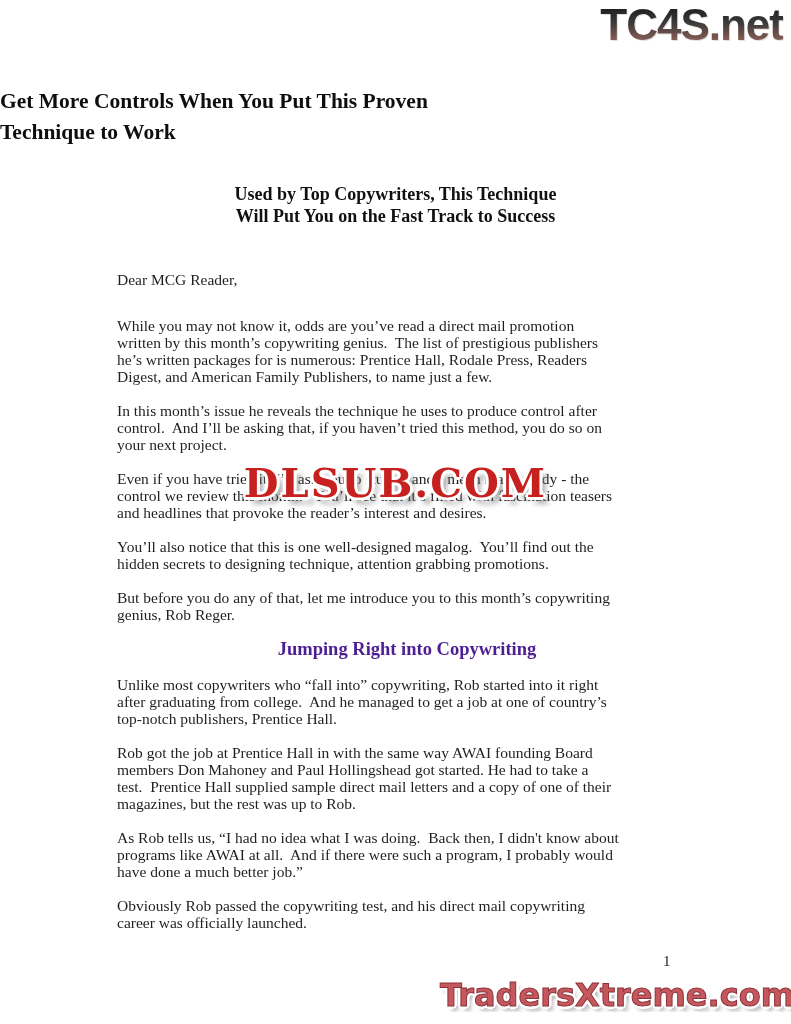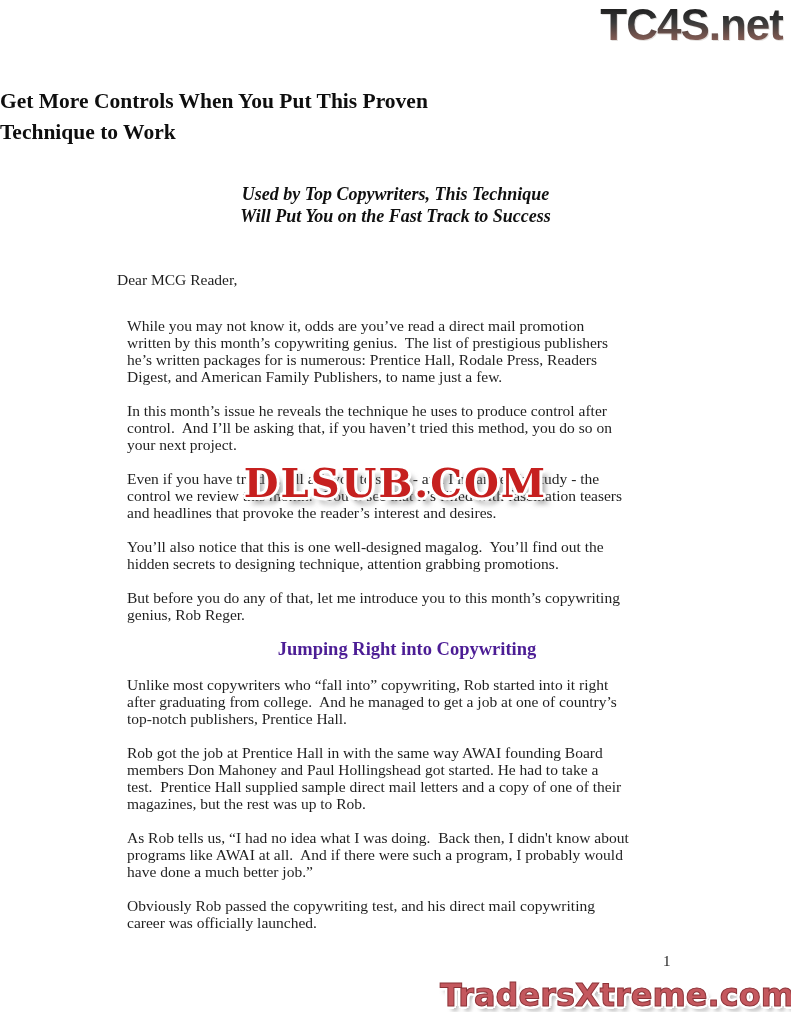--- a/index.html
+++ b/index.html
@@ -35,31 +35,30 @@
     font-size:21.5px; font-weight:700; line-height:31px;
     white-space:pre-line;
     color:#0e0e0e;
   }
   .subtitle {
     margin:35px 0 0;
     text-align:center;
     font-size:18px; font-weight:700; line-height:22px;
     white-space:pre-line;
     color:#101010;
-    font-style:italic;
   }
 
   .letter {
     margin:44px 0 0 117px;
     width:620px;
     font-size:15.5px;
     line-height:17px;
   }
   .salutation { margin:0 0 29px; }
-  p.body-par { margin:0 10px 17px; white-space:pre-wrap; }
+  p.body-par { margin:0 0 17px; white-space:pre-wrap; }
   .section-heading {
     margin:0 40px 18px 0;
     text-align:center;
     font-size:18.5px; font-weight:700; line-height:18px;
     color:#4c1d95;
   }
 
   .page-number {
     position:absolute; top:953px; left:663px;
     font-size:15px; color:#222;

